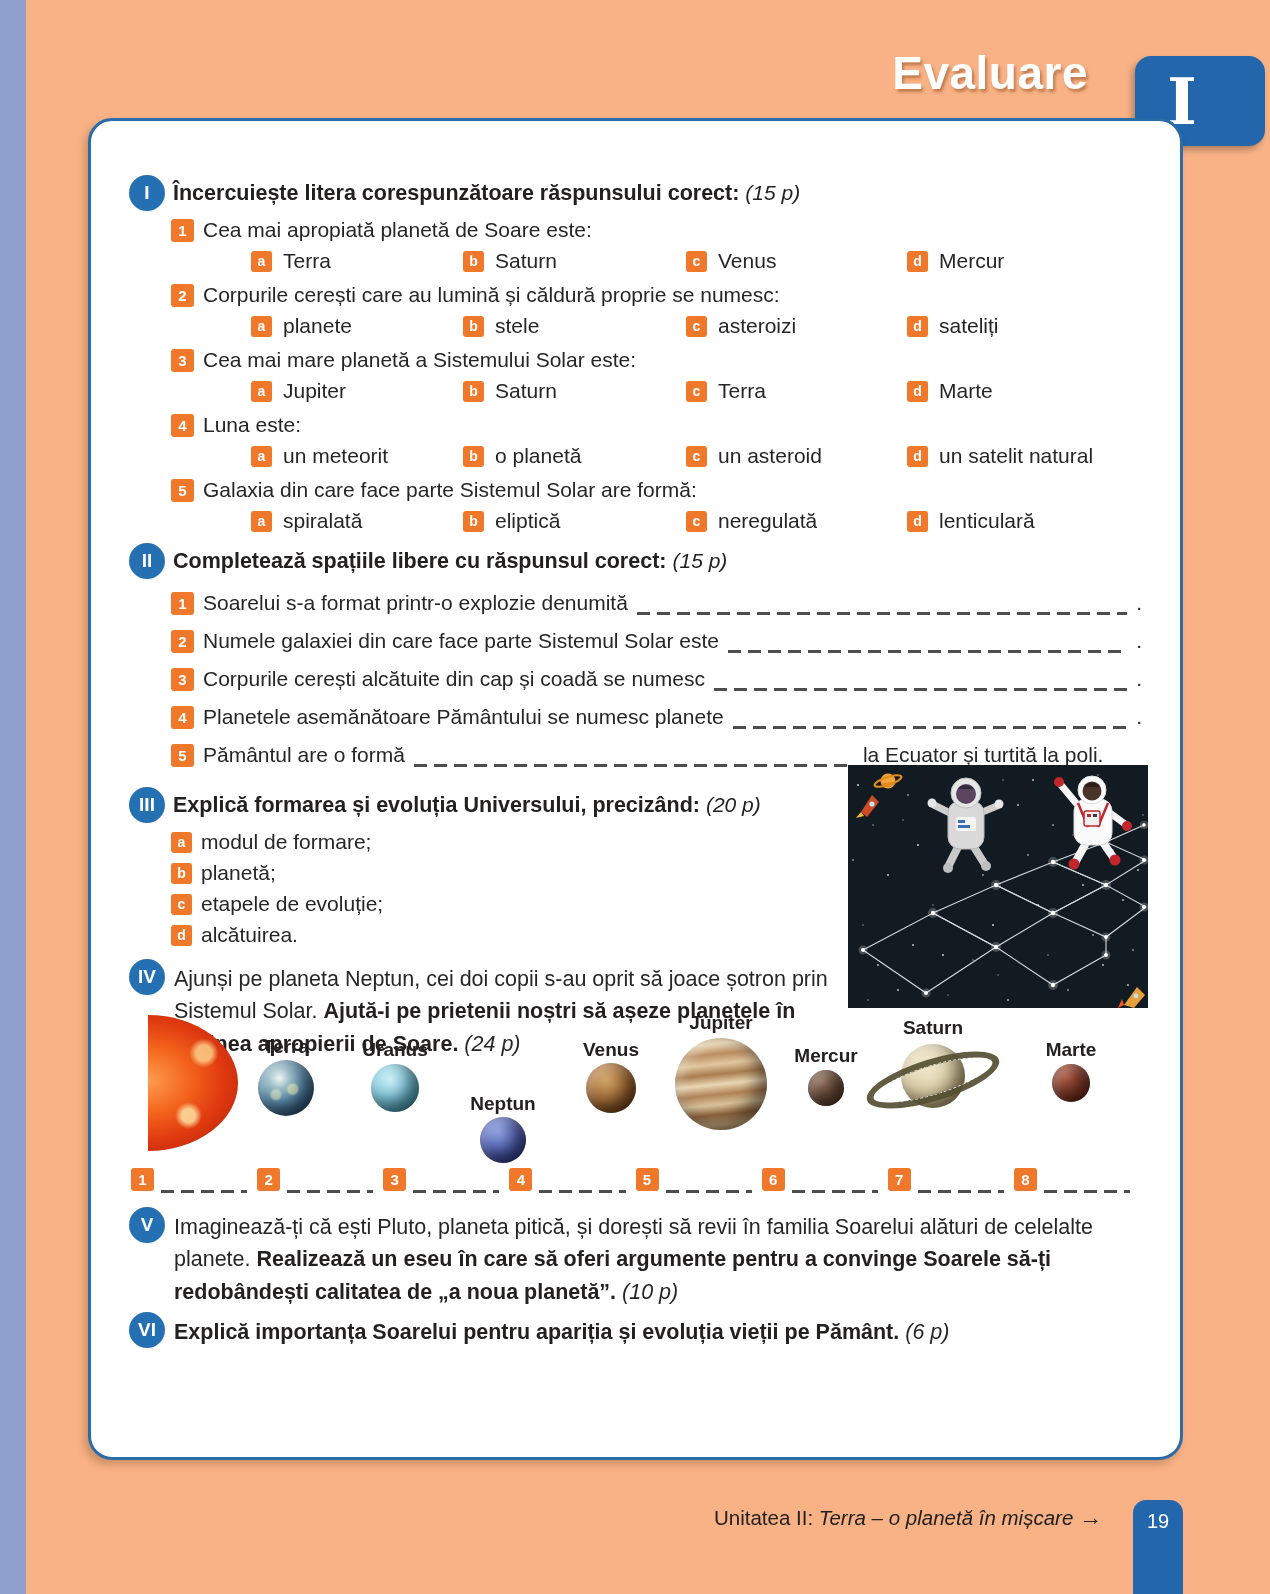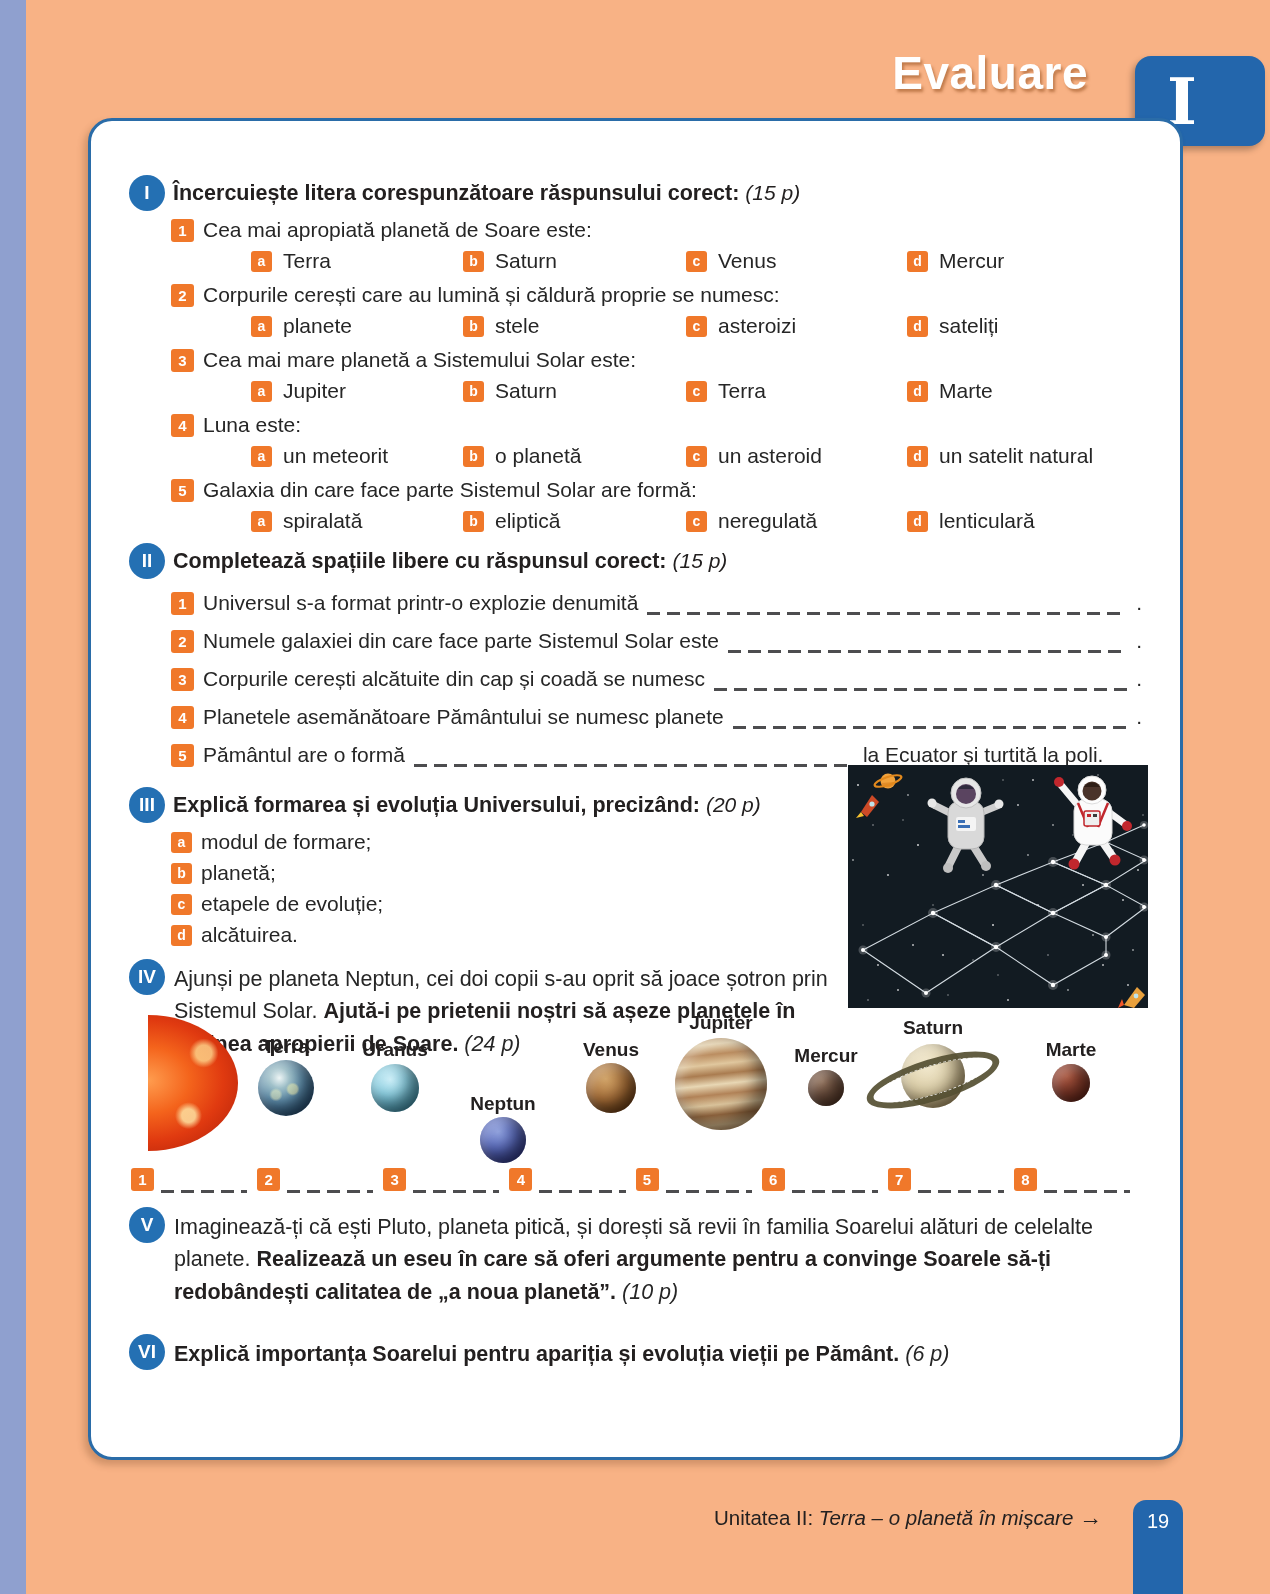--- a/index.html
+++ b/index.html
@@ -202,21 +202,21 @@
           </div>
       </div>
 
       <div class="sec-head" style="margin-top:1px;">
         <div class="numeral">II</div>
         <div class="sec-title"><span>Completează spațiile libere cu răspunsul corect:</span> <span class="points">(15 p)</span></div>
       </div>
 
       <div class="fill-row">
         <div class="badge">1</div>
-        <span class="fill-text">Universul s-a format printr-o explozie denumită</span>
+        <span class="fill-text">Soarelui s-a format printr-o explozie denumită</span>
         <span class="dash-line"></span>
         <span>.</span>
       </div>
       <div class="fill-row">
         <div class="badge">2</div>
         <span class="fill-text">Numele galaxiei din care face parte Sistemul Solar este</span>
         <span class="dash-line"></span>
         <span>.</span>
       </div>
       <div class="fill-row">
@@ -490,21 +490,21 @@
         </div>
     </div>
 
     <div class="bottom-cluster">
       <div class="sec-para" style="margin-top:0;">
         <div class="numeral">V</div>
         <div class="para">
           <span>Imaginează-ți că ești Pluto, planeta pitică, și dorești să revii în familia Soarelui alături de celelalte planete. </span><span class="b">Realizează un eseu în care să oferi argumente pentru a convinge Soarele să-ți redobândești calitatea de „a noua planetă”. </span><span class="pts">(10 p)</span>
         </div>
       </div>
-      <div class="sec-para" style="margin-top:26px;gap:9px;">
+      <div class="sec-para" style="margin-top:4px;gap:9px;">
         <div class="numeral">VI</div>
         <div class="para">
           <span class="b">Explică importanța Soarelui pentru apariția și evoluția vieții pe Pământ. </span><span class="pts">(6 p)</span>
         </div>
       </div>
     </div>
   </div>
 
   <div class="footer-text">
     <span>Unitatea II: </span><span class="it">Terra – o planetă în mișcare</span> <span class="footer-arrow">→</span>

